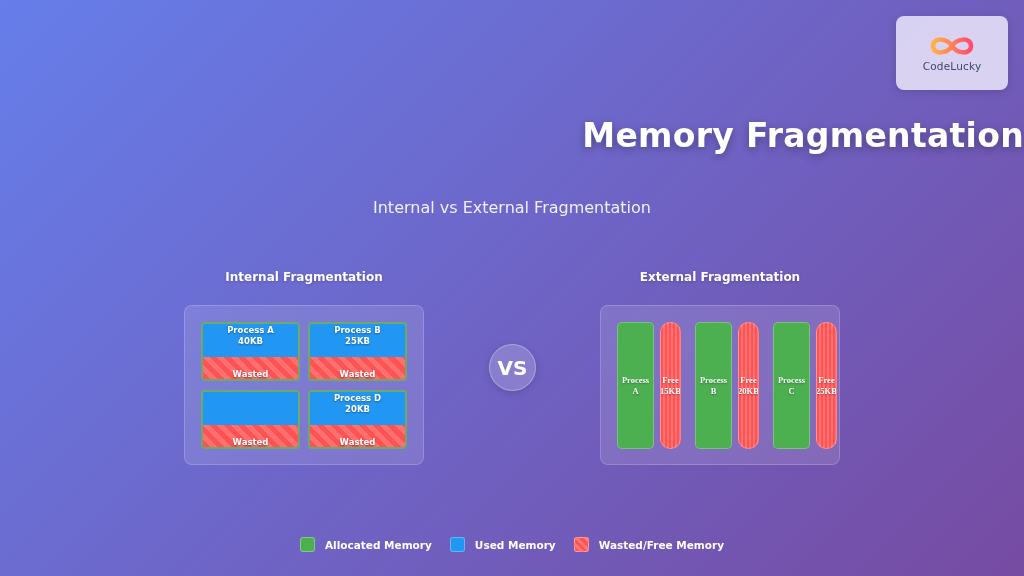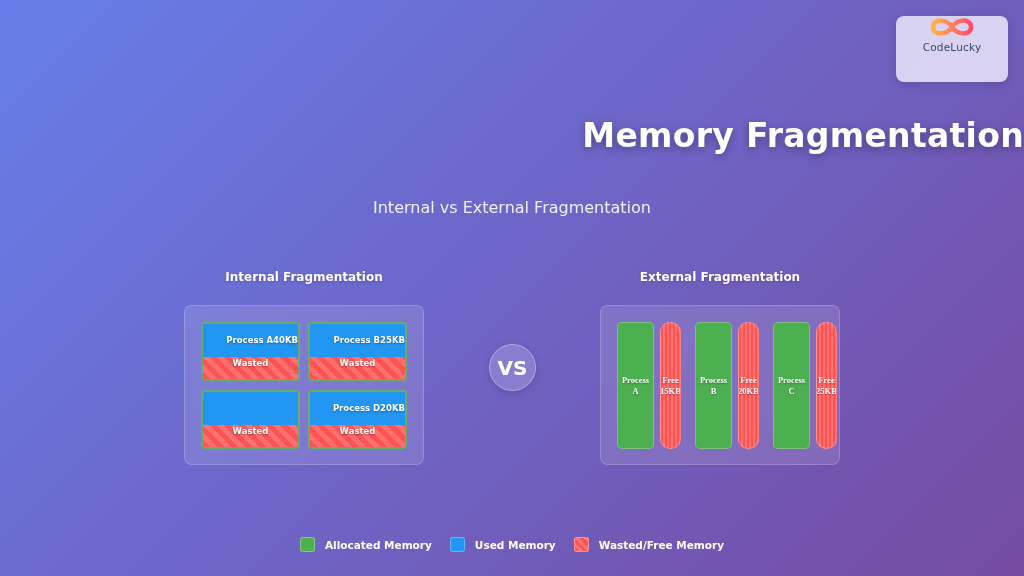--- a/index.html
+++ b/index.html
@@ -4,24 +4,24 @@
 <style>
   * { box-sizing: border-box; margin: 0; padding: 0; }
   html, body { width: 1024px; height: 576px; overflow: hidden; }
   body {
     font-family: "DejaVu Sans", sans-serif;
     background: linear-gradient(135deg, #667eea 0%, #764ba2 100%);
     position: relative;
     color: #fff;
   }
   .logo-card {
-    position: absolute; left: 896px; top: 16px; width: 112px; height: 66px;
+    position: absolute; left: 896px; top: 16px; width: 112px; height: 74px;
     background: rgba(235,230,250,0.85);
     border-radius: 8px;
-    display: flex; flex-direction: column; align-items: center; 
+    display: flex; flex-direction: column; align-items: center; justify-content: center;
     box-shadow: 0 2px 8px rgba(0,0,0,0.15);
   }
   .logo-mark { width: 48px; height: 22px; margin-bottom: 3px; }
   .logo-text {
     font-family: "DejaVu Sans", sans-serif; font-size: 10.5px; color: #3a4a6b; letter-spacing: 0.2px;
   }
   .title {
     position: absolute; left: 0; right: 0; top: 116px; text-align: right;
     font-family: "DejaVu Sans", sans-serif; font-weight: bold; font-size: 33px;
     text-shadow: 0 3px 8px rgba(0,0,0,0.3);
@@ -48,28 +48,28 @@
     display: grid; grid-template-columns: 99px 99px; grid-column-gap: 8px; grid-row-gap: 9px;
   }
   .int-card {
     width: 99px; height: 59px;
     border: 2px solid #6bab6a;
     border-radius: 4px; overflow: hidden; position: relative;
     background: #2196f3;
   }
   .int-card .used {
     position: absolute; left: 0; right: 0; top: 0; height: 33px;
-    display: flex; flex-direction: row; align-items: center; justify-content: flex-end;
-    font-size: 8.5px; font-weight: bold; line-height: 11px; padding-bottom: 1px;
+    display: flex; flex-direction: column; align-items: center; justify-content: flex-end;
+    font-size: 8.5px; font-weight: bold; line-height: 11px; padding-bottom: 10px;
     text-shadow: 0 1px 2px rgba(0,0,0,0.35);
   }
   .int-card .waste {
     position: absolute; left: 0; right: 0; bottom: 0; height: 22px;
     background: repeating-linear-gradient(45deg, #ff5252 0 5px, #ff7070 5px 10px);
-    font-size: 8.5px; font-weight: bold; text-align: center; line-height: 11px; padding-top: 1px;
+    font-size: 8.5px; font-weight: bold; text-align: center; line-height: 11px; padding-top: 12px;
     text-shadow: 0 1px 2px rgba(0,0,0,0.35);
   }
   .ext-row {
     position: absolute; left: 16px; top: 16px; height: 127px;
     display: flex; gap: 6px; font-family: Liberation Serif, serif;
   }
   .ext-block {
     height: 127px; border-radius: 5px;
     border: 1px solid rgba(255,255,255,0.25);
     display: flex; flex-direction: column; align-items: center; justify-content: center;

